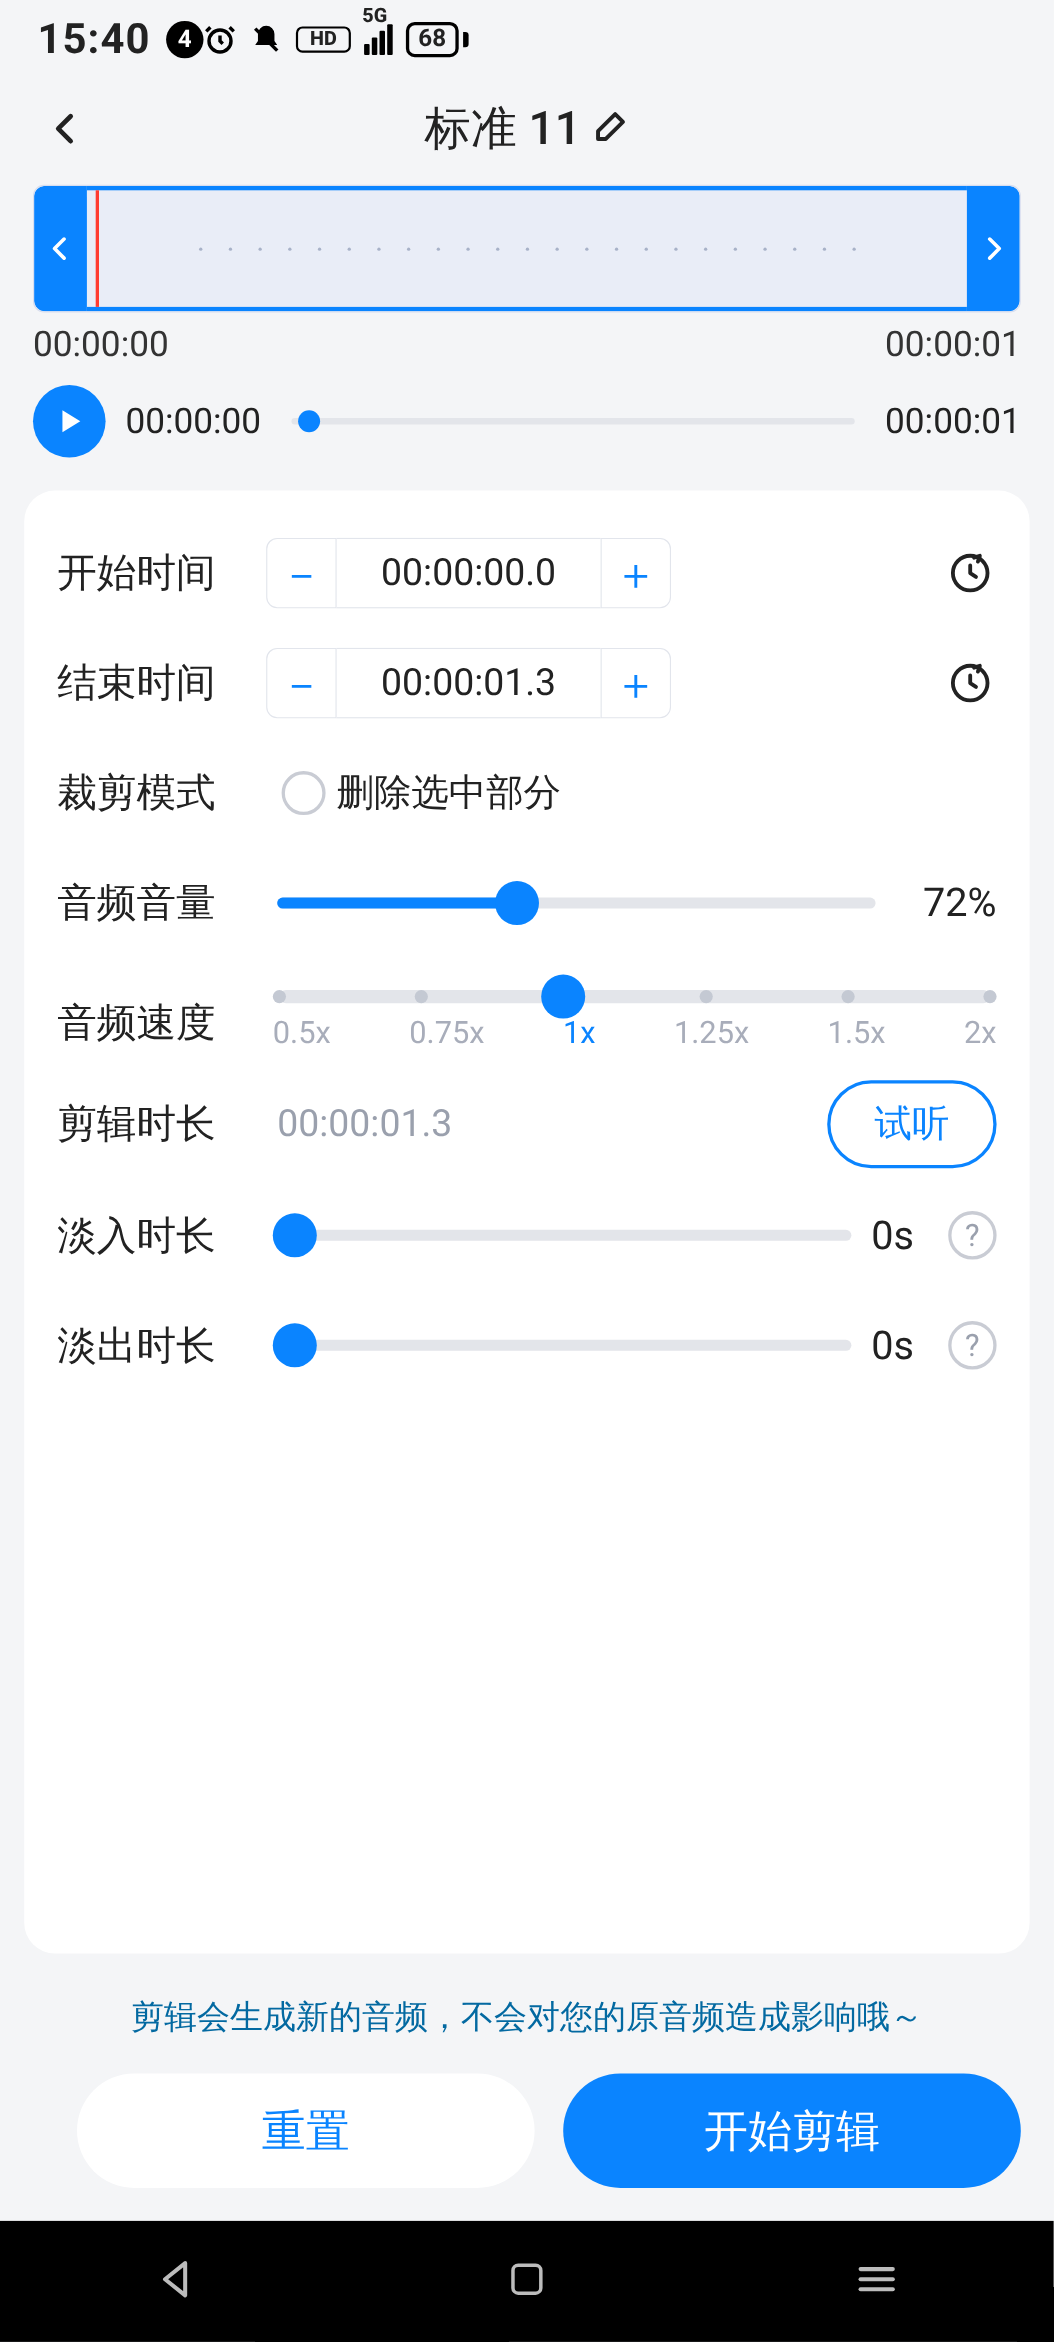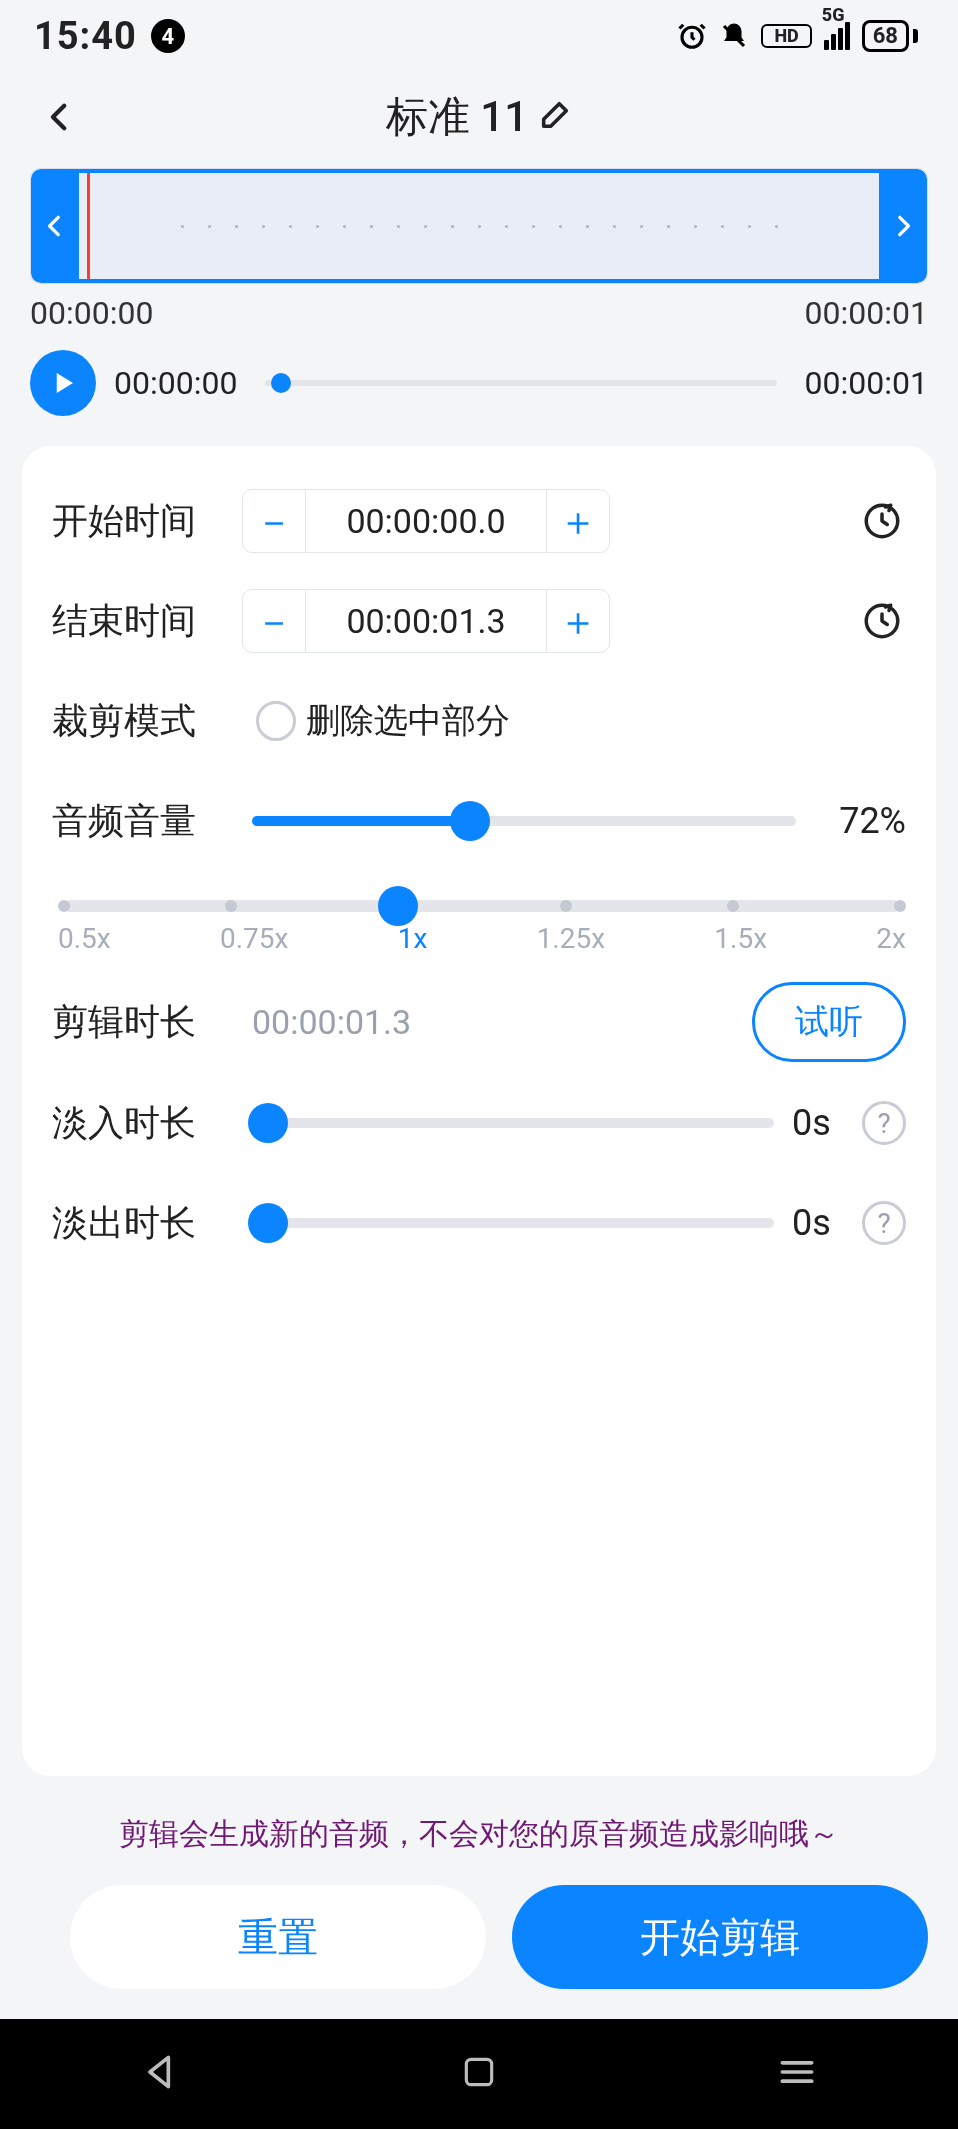--- a/index.html
+++ b/index.html
@@ -1,20 +1,20 @@
 <!DOCTYPE html>
 <html><head>
 <meta charset="utf-8">
 <style>
   * { box-sizing: border-box; margin: 0; padding: 0; font-family: -apple-system, BlinkMacSystemFont, "Segoe UI", Roboto, "Helvetica Neue", Arial, "PingFang SC", "Microsoft YaHei", sans-serif; }
   html, body { width: 958px; height: 2129px; background: #f4f5f7; color: #222; }
   .screen { width: 958px; height: 2129px; position: relative; display: flex; flex-direction: column; }
 
   
-  .status-bar { height: 72px; display: flex; align-items: center; justify-content: space-between; padding: 0 40px 0 34px; }
+  .status-bar { height: 72px; display: flex; align-items: center; padding: 0 40px 0 34px; }
   .status-left { display: flex; align-items: center; gap: 14px; }
   .status-time { font-size: 38px; font-weight: 700; letter-spacing: 1px; }
   .badge-circle { width: 34px; height: 34px; border-radius: 50%; background: #000; color: #fff; font-size: 22px; font-weight: 700; display: flex; align-items: center; justify-content: center; }
   .status-right { display: flex; align-items: center; gap: 12px; }
   .status-right svg { display: block; }
   .hd-box { border: 2.5px solid #000; border-radius: 6px; font-size: 18px; font-weight: 800; padding: 1px 11px; line-height: 1; }
   .sig-5g { display: flex; align-items: flex-end; gap: 2px; position: relative; }
   .sig-5g .lbl { position: absolute; top: -18px; left: -2px; font-size: 18px; font-weight: 800; }
   .sig-bar { width: 5px; background: #000; border-radius: 1px; }
   .battery { display: flex; align-items: center; gap: 4px; }
@@ -83,21 +83,21 @@
   .edit-dur-val { font-size: 34px; color: #9aa0ad; margin-left: 10px; }
   .pill-btn { border: 3px solid #0a84ff; color: #0a84ff; background: #fff; border-radius: 999px; padding: 14px 40px; font-size: 34px; }
 
   
   .fade-track { flex: 1; height: 10px; background: #e3e5ea; border-radius: 5px; position: relative; margin: 0 18px 0 10px; }
   .fade-thumb { position: absolute; left: 0; top: 50%; transform: translate(-50%,-50%); width: 40px; height: 40px; border-radius: 50%; background: #0a84ff; }
   .fade-val { font-size: 36px; width: 70px; }
   .help-circ { width: 44px; height: 44px; border-radius: 50%; border: 3px solid #c9ccd4; color: #9aa0ad; font-size: 28px; display:flex; align-items:center; justify-content:center; }
 
   
-  .hint { text-align: center; font-size: 30px; color: #701a75; margin: 38px 30px 30px; }
+  .hint { text-align: center; font-size: 30px; color: #0369a1; margin: 38px 30px 30px; }
   .btn-row { display: flex; gap: 26px; padding: 0 30px 30px; margin-left: 40px; }
   .btn { flex: 1; height: 104px; border-radius: 52px; font-size: 40px; display: flex; align-items: center; justify-content: center; }
   .btn-reset { background: #fff; color: #0a84ff; }
   .btn-start { background: #0a84ff; color: #fff; }
 
   
   .navbar { height: 110px; background: #000; display: flex; align-items: center; justify-content: space-around; margin-top: auto; }
   .navbar svg { opacity: 0.85; }
 </style>
 </head>
@@ -263,20 +263,21 @@
     <div class="row">
       <span class="row-label">音频音量</span>
       <div class="vol-track">
         <div class="vol-fill" style="width:40%"></div>
         <div class="vol-thumb" style="left:40%"></div>
       </div>
       <span class="vol-val">72%</span>
     </div>
 
     <div class="row" style="align-items:flex-start; padding-top:16px">
+      <span class="row-label" style="padding-top:14px">音频速度</span>
       <div class="speed-col">
         <div class="speed-track">
           <span class="speed-tick" style="left:0%"></span>
           <span class="speed-tick" style="left:20%"></span>
           <span class="speed-tick" style="left:40%"></span>
           <span class="speed-tick" style="left:60%"></span>
           <span class="speed-tick" style="left:80%"></span>
           <span class="speed-tick" style="left:100%"></span>
           <div class="speed-thumb" style="left:40%"></div>
         </div>

